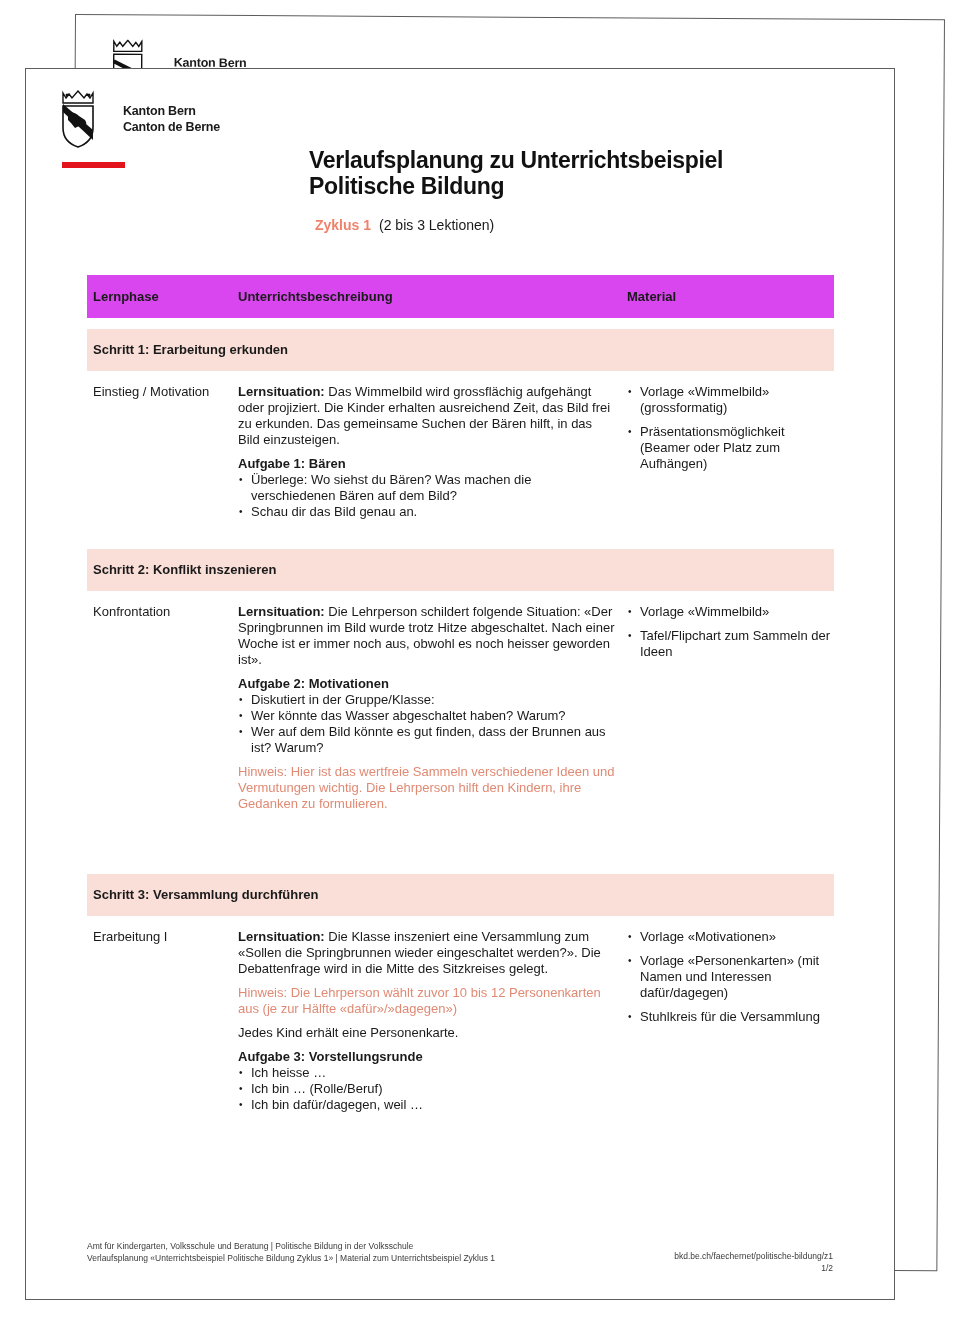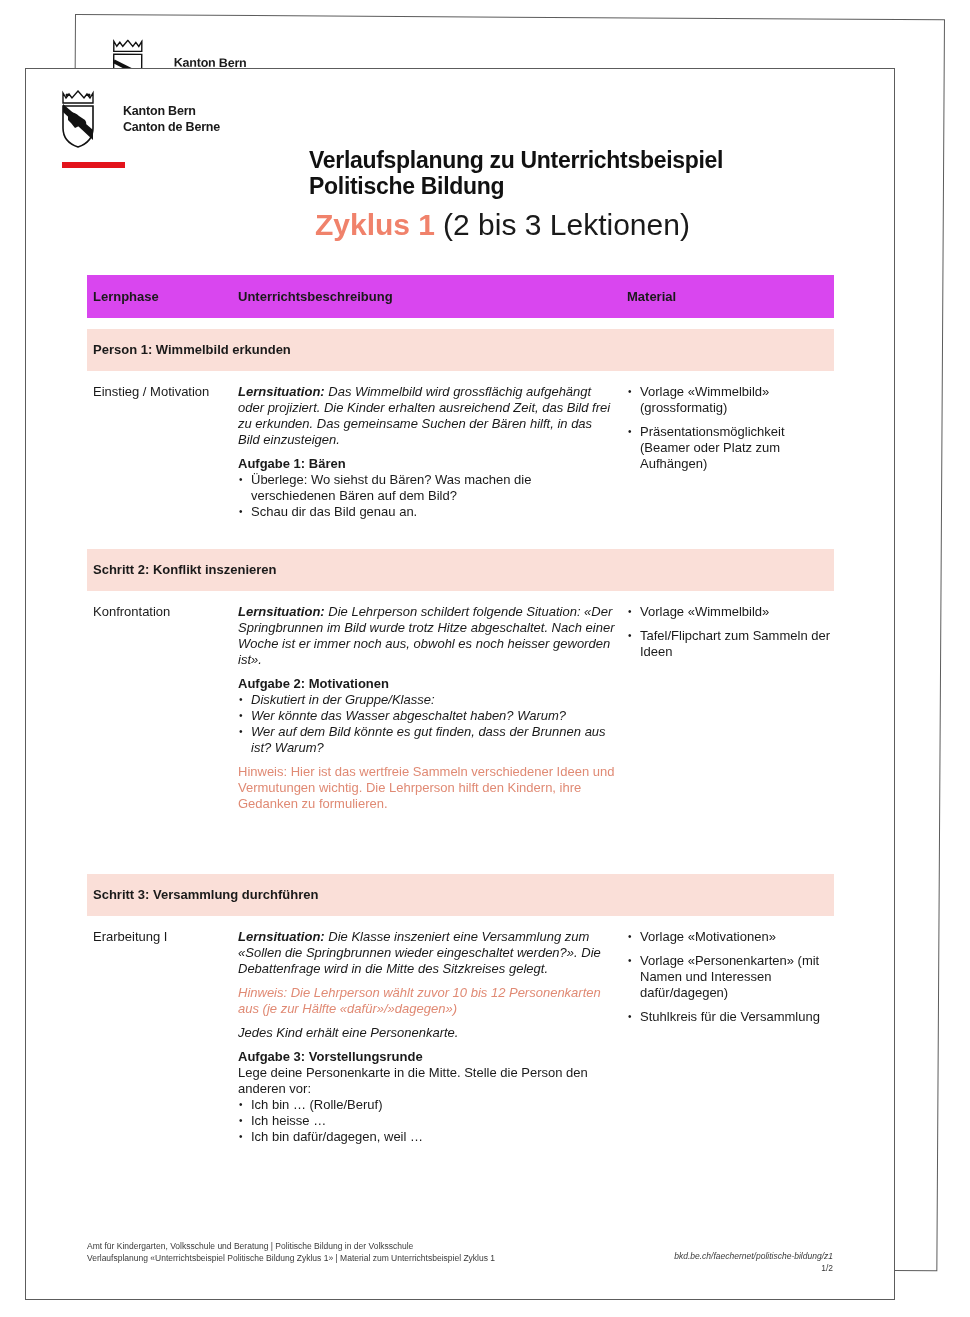--- a/index.html
+++ b/index.html
@@ -16,45 +16,45 @@
 
   .page {
     position: absolute; left: 25px; top: 68px; width: 870px; height: 1232px;
     background: #fff; border: 1px solid #5c5c5c;
   }
   .crest { position: absolute; left: 35px; top: 21px; width: 34px; height: 58px; }
   .org-lines { position: absolute; left: 97px; top: 34px; font-size: 12.5px; font-weight: bold; line-height: 16px; letter-spacing: -0.2px; }
   .red-bar { position: absolute; left: 36px; top: 93px; width: 63px; height: 6px; background: #e3131b; }
 
   .title { position: absolute; left: 283px; top: 78px; font-size: 23px; font-weight: bold; line-height: 26px; letter-spacing: -0.3px; color: #111; }
-  .subtitle { position: absolute; left: 289px; top: 143px; font-size: 30px; line-height: 26px; color: #1a1a1a; }
+  .subtitle { position: absolute; left: 289px; top: 143px; font-size: 14px; line-height: 26px; color: #1a1a1a; }
   .subtitle .cycle { color: #f0826b; font-weight: bold; margin-right: 8px; }
 
   .table { position: absolute; left: 61px; top: 206px; width: 747px; font-size: 13px; line-height: 16px; }
   .thead { background: #d946ef; height: 43px; display: flex; align-items: center; font-weight: bold; font-size: 13px; }
   .col1 { width: 151px; padding-left: 6px; flex-shrink: 0; }
   .col2 { width: 389px; padding-right: 10px; flex-shrink: 0; }
   .col3 { width: 207px; flex-shrink: 0; }
 
   .step { background: #fadfd8; height: 42px; display: flex; align-items: center; padding-left: 6px; font-weight: bold; font-size: 13px; margin-top: 11px; }
   .row { display: flex; padding-top: 13px; }
   .row .col1 { padding-top: 0; }
-  .para { margin-bottom: 8px; font-style: italic; }
+  .para { margin-bottom: 8px; }
   .bold { font-weight: bold; }
   .hint { color: #e08a74; }
   ul.bul { list-style: none; }
   ul.bul li { position: relative; padding-left: 13px; }
   ul.bul li::before { content: "•"; position: absolute; left: 1px; top: 0; font-size: 10px; }
   ul.mat { list-style: none; }
   ul.mat li { position: relative; padding-left: 13px; margin-bottom: 8px; }
   ul.mat li::before { content: "•"; position: absolute; left: 1px; top: 0; font-size: 10px; }
 
   .footer-left { position: absolute; left: 61px; top: 1171px; font-size: 8.5px; line-height: 12px; color: #3a3a3a; }
   .footer-right { position: absolute; right: 61px; top: 1181px; font-size: 8.5px; line-height: 12px; color: #3a3a3a; text-align: right; }
-  .footer-right .url { font-style: italic; }
+  .footer-right .url { }
 </style>
 </head>
 <body>
 
 <div class="back-page">
   <svg class="crest" viewBox="0 0 34 40">
     <path d="M3 2 L6 7 L9 3 L12 7 L17 1 L22 7 L25 3 L28 7 L31 2 L31 12 L3 12 Z" fill="none" stroke="#111" stroke-width="1.4"></path>
     <path d="M3 15 L31 15 L31 40 L3 40 Z" fill="none" stroke="#111" stroke-width="1.4"></path>
     <path d="M3 22 L31 36" stroke="#111" stroke-width="4"></path>
   </svg>
@@ -85,21 +85,21 @@
     <span class="cycle">Zyklus 1</span><span>(2 bis 3 Lektionen)</span>
   </div>
 
   <div class="table">
     <div class="thead">
       <div class="col1">Lernphase</div>
       <div class="col2">Unterrichtsbeschreibung</div>
       <div class="col3">Material</div>
     </div>
 
-    <div class="step">Person 1: Wimmelbild erkunden</div>
+    <div class="step">Schritt 1: Erarbeitung erkunden</div>
     <div class="row" style="height:167px;">
       <div class="col1">Einstieg / Motivation</div>
       <div class="col2">
         <div class="para"><span class="bold">Lernsituation:</span><span> Das Wimmelbild wird grossflächig aufgehängt oder projiziert. Die Kinder erhalten ausreichend Zeit, das Bild frei zu erkunden. Das gemeinsame Suchen der Bären hilft, in das Bild einzusteigen.</span></div>
         <div class="bold">Aufgabe 1: Bären</div>
         <ul class="bul">
           <li>Überlege: Wo siehst du Bären? Was machen die verschiedenen Bären auf dem Bild?</li>
           <li>Schau dir das Bild genau an.</li>
         </ul>
       </div>
@@ -133,24 +133,23 @@
     </div>
 
     <div class="step">Schritt 3: Versammlung durchführen</div>
     <div class="row">
       <div class="col1">Erarbeitung I</div>
       <div class="col2">
         <div class="para"><span class="bold">Lernsituation:</span><span> Die Klasse inszeniert eine Versammlung zum «Sollen die Springbrunnen wieder eingeschaltet werden?». Die Debattenfrage wird in die Mitte des Sitzkreises gelegt.</span></div>
         <div class="para hint">Hinweis: Die Lehrperson wählt zuvor 10 bis 12 Personen­karten aus (je zur Hälfte «dafür»/»dagegen»)</div>
         <div class="para">Jedes Kind erhält eine Personenkarte.</div>
         <div class="bold">Aufgabe 3: Vorstellungsrunde</div>
-        <div>Lege deine Personenkarte in die Mitte. Stelle die Person den anderen vor:</div>
         <ul class="bul">
+          <li>Ich heisse …</li>
           <li>Ich bin … (Rolle/Beruf)</li>
-          <li>Ich heisse …</li>
           <li>Ich bin dafür/dagegen, weil …</li>
         </ul>
       </div>
       <div class="col3">
         <ul class="mat">
           <li>Vorlage «Motivationen»</li>
           <li>Vorlage «Personenkarten» (mit Namen und Interessen dafür/dagegen)</li>
           <li>Stuhlkreis für die Versammlung</li>
         </ul>
       </div>

